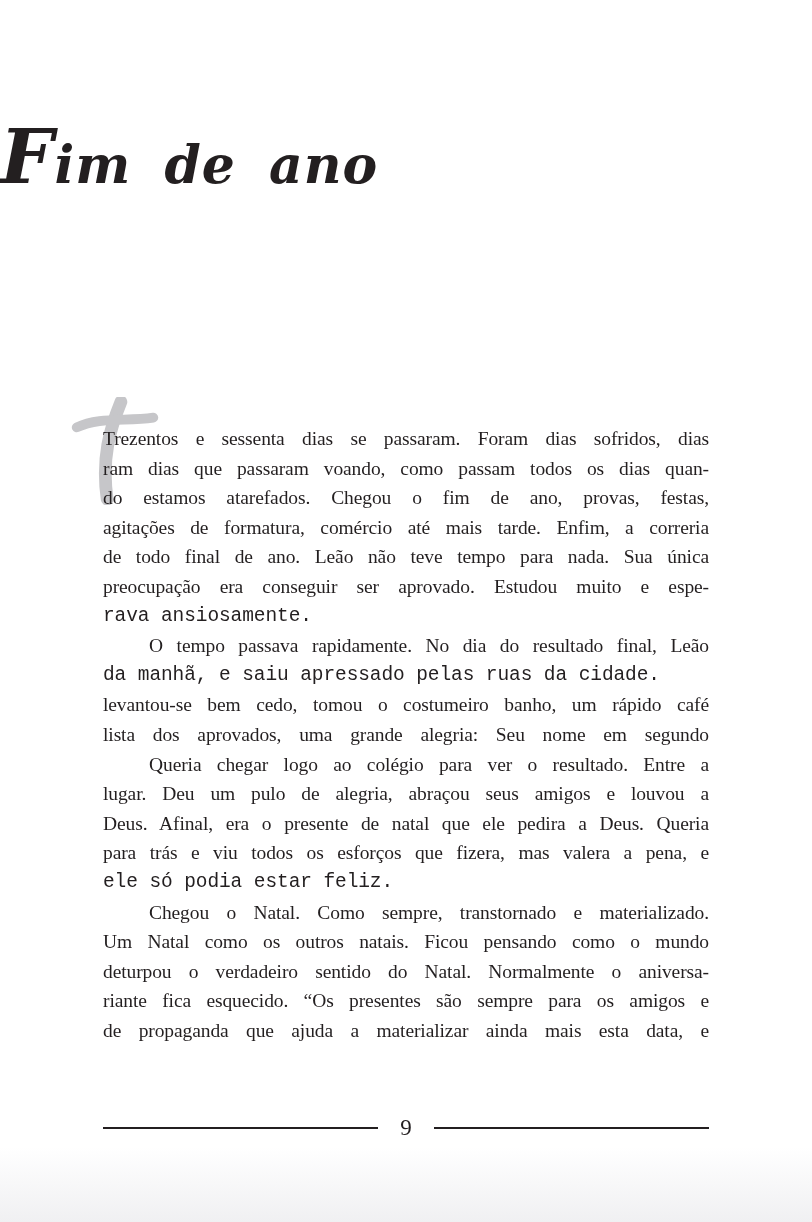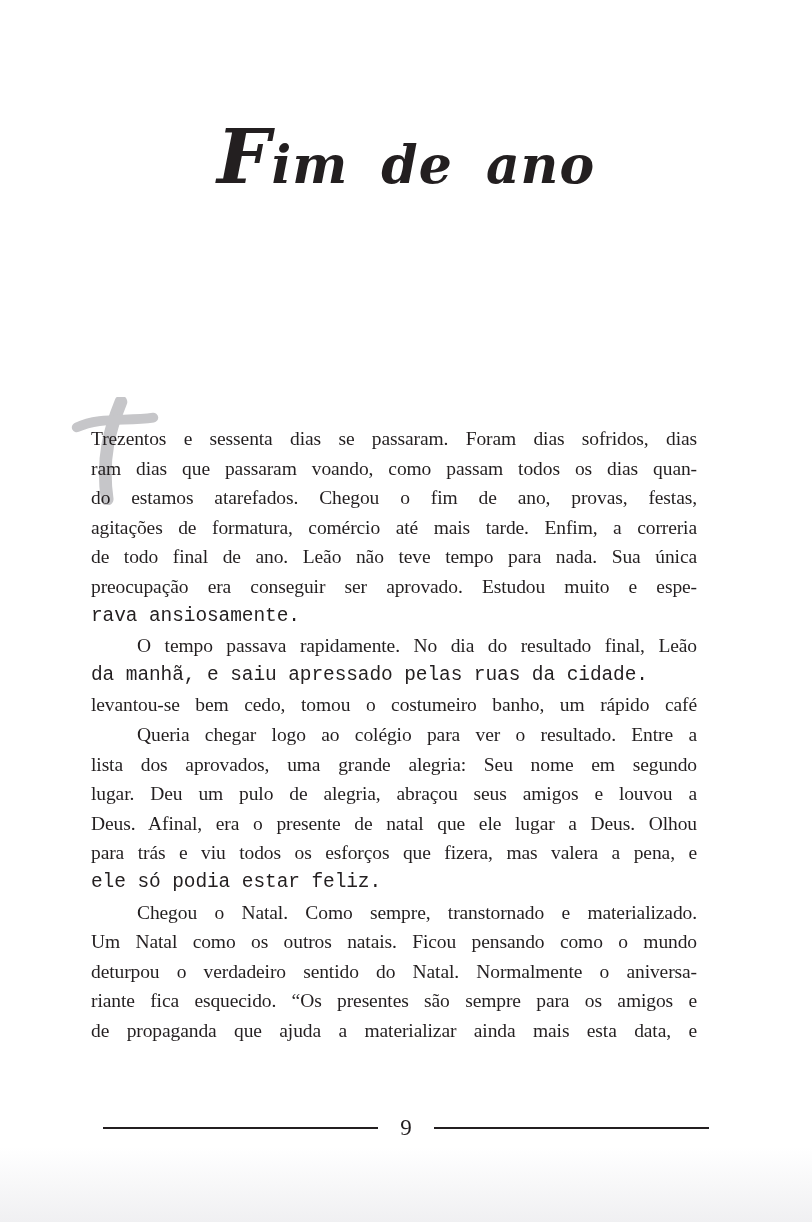--- a/index.html
+++ b/index.html
@@ -25,21 +25,21 @@
     background: linear-gradient(to bottom, rgba(240,240,242,0), #f0f0f2);
     pointer-events: none;
   }
 
   .chapter-title {
     position: absolute;
     top: 112px;
     left: 0;
     width: 100%;
     margin: 0;
-    text-align: center;
+    text-align: left;
     font-family: "DejaVu Serif", serif;
     font-style: italic;
     font-weight: 700;
     font-size: 52px;
     line-height: 1.2;
     color: var(--text-color, #231f20);
     letter-spacing: 1px;
     word-spacing: 14px;
   }
   .chapter-title::first-letter {
@@ -60,21 +60,21 @@
   .sr-only {
     position: absolute;
     width: 1px; height: 1px;
     overflow: hidden;
     clip: rect(0 0 0 0);
     white-space: nowrap;
   }
 
   .body-text {
     position: absolute;
-    left: 91px;
+    left: 103px;
     top: 424px;
     width: 606px;
     z-index: 1;
     font-size: 19.5px;
     line-height: 29.6px;
     letter-spacing: -0.1px;
     color: var(--text-color, #231f20);
   }
   .paragraph { margin: 0; }
   .line {
@@ -137,24 +137,24 @@
         <div class="line">de todo final de ano. Leão não teve tempo para nada. Sua única</div>
         <div class="line">preocupação era conseguir ser aprovado. Estudou muito e espe-</div>
         <div class="line para-end">rava ansiosamente.</div>
       </div>
       <div class="paragraph indent">
         <div class="line first">O tempo passava rapidamente. No dia do resultado final, Leão</div>
         <div class="line para-end">da manhã, e saiu apressado pelas ruas da cidade.</div>
         <div class="line">levantou-se bem cedo, tomou o costumeiro banho, um rápido café</div>
       </div>
       <div class="paragraph indent">
+        <div class="line">lista dos aprovados, uma grande alegria: Seu nome em segundo</div>
         <div class="line first">Queria chegar logo ao colégio para ver o resultado. Entre a</div>
-        <div class="line">lista dos aprovados, uma grande alegria: Seu nome em segundo</div>
         <div class="line">lugar. Deu um pulo de alegria, abraçou seus amigos e louvou a</div>
-        <div class="line">Deus. Afinal, era o presente de natal que ele lugar a Deus. Olhou</div>
+        <div class="line">Deus. Afinal, era o presente de natal que ele pedira a Deus. Queria</div>
         <div class="line">para trás e viu todos os esforços que fizera, mas valera a pena, e</div>
         <div class="line para-end">ele só podia estar feliz.</div>
       </div>
       <div class="paragraph indent">
         <div class="line first">Chegou o Natal. Como sempre, transtornado e materializado.</div>
         <div class="line">Um Natal como os outros natais. Ficou pensando como o mundo</div>
         <div class="line">deturpou o verdadeiro sentido do Natal. Normalmente o aniversa-</div>
         <div class="line">riante fica esquecido. “Os presentes são sempre para os amigos e</div>
         <div class="line">de propaganda que ajuda a materializar ainda mais esta data, e</div>
       </div>

